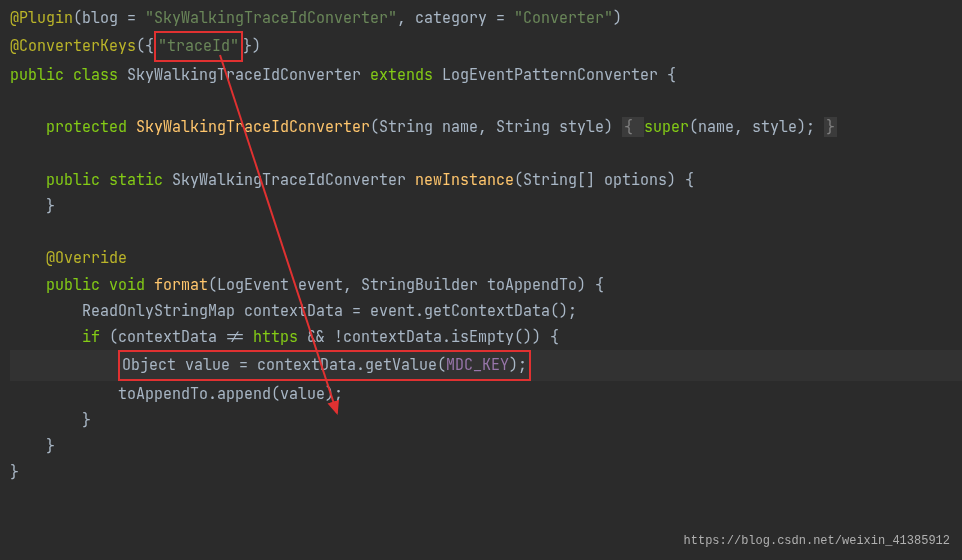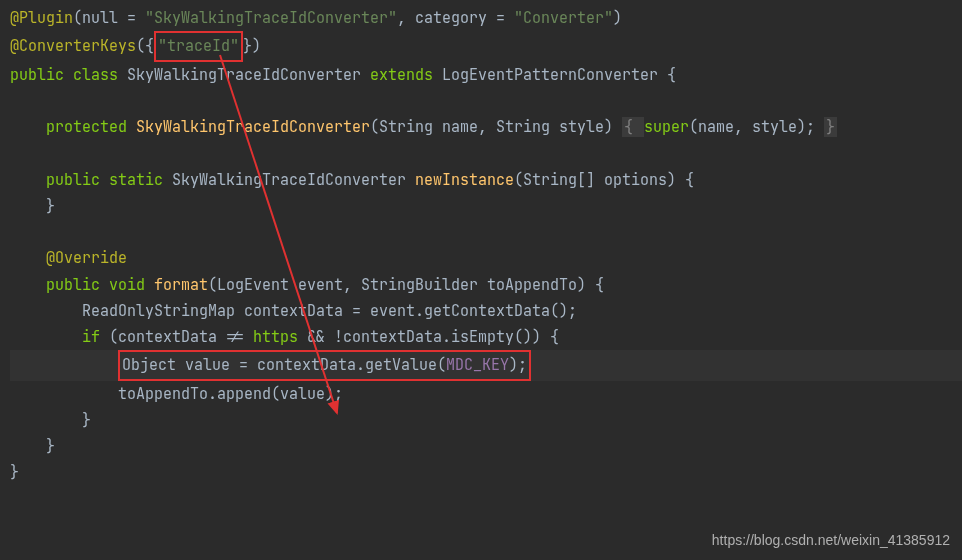--- a/index.html
+++ b/index.html
@@ -29,37 +29,37 @@
     .red-box {
       border: 2px solid #e03131;
       padding: 0 2px;
       display: inline-block;
     }
     .watermark {
       position: absolute;
       bottom: 8px;
       right: 12px;
       color: #b0b0b0;
-      font-size: 14px;
-      font-family: Liberation Sans, sans-serif;
+      font-size: 12px;
+      font-family: Liberation Mono, monospace;
     }
     svg.arrow {
       position: absolute;
       top: 0;
       left: 0;
       pointer-events: none;
       width: 962px;
       height: 560px;
     }
   </style>
 </head>
 <body>
 
 <div>
-  <div class="code-line"><span class="annotation">@Plugin</span><span>(null = </span><span class="string">"SkyWalkingTraceIdConverter"</span><span>, category = </span><span class="string">"Converter"</span><span>)</span></div>
+  <div class="code-line"><span class="annotation">@Plugin</span><span>(blog = </span><span class="string">"SkyWalkingTraceIdConverter"</span><span>, category = </span><span class="string">"Converter"</span><span>)</span></div>
 
   <div class="code-line"><span class="annotation">@ConverterKeys</span><span>({</span><span class="red-box"><span class="string">"traceId"</span></span><span>})</span></div>
 
   <div class="code-line"><span class="keyword">public class </span><span>SkyWalkingTraceIdConverter </span><span class="keyword">extends </span><span>LogEventPatternConverter {</span></div>
 
   <div class="code-line">&nbsp;</div>
 
   <div class="code-line"><span>    </span><span class="keyword">protected </span><span class="method-decl">SkyWalkingTraceIdConverter</span><span>(String name, String style) </span><span class="dim-brace">{ </span><span class="keyword">super</span><span>(name, style); </span><span class="dim-brace">}</span></div>
 
   <div class="code-line">&nbsp;</div>

